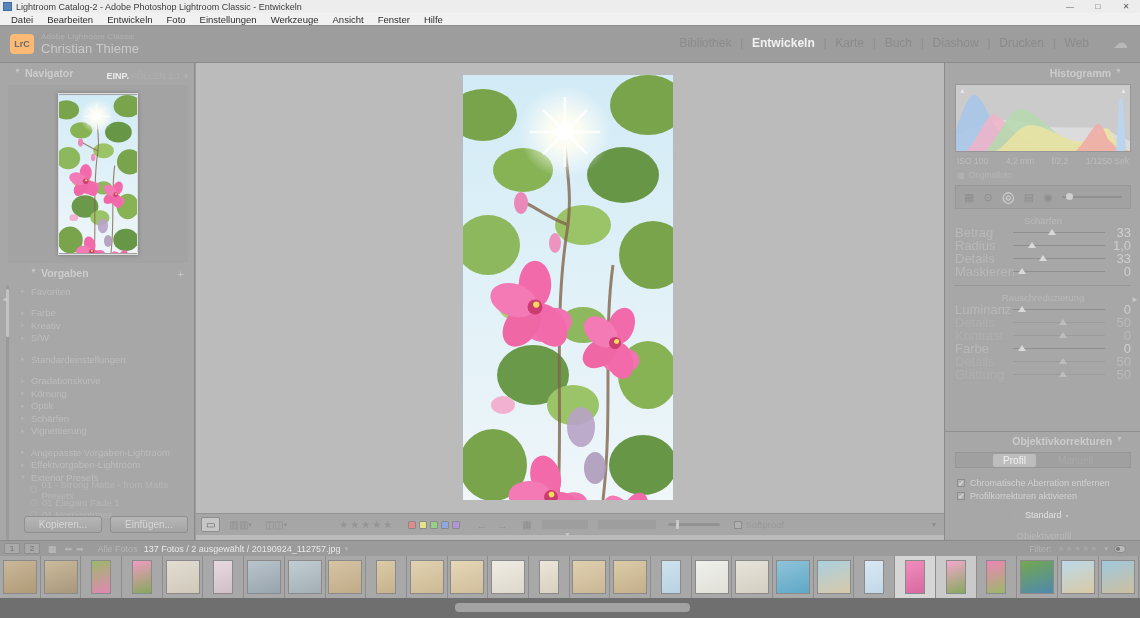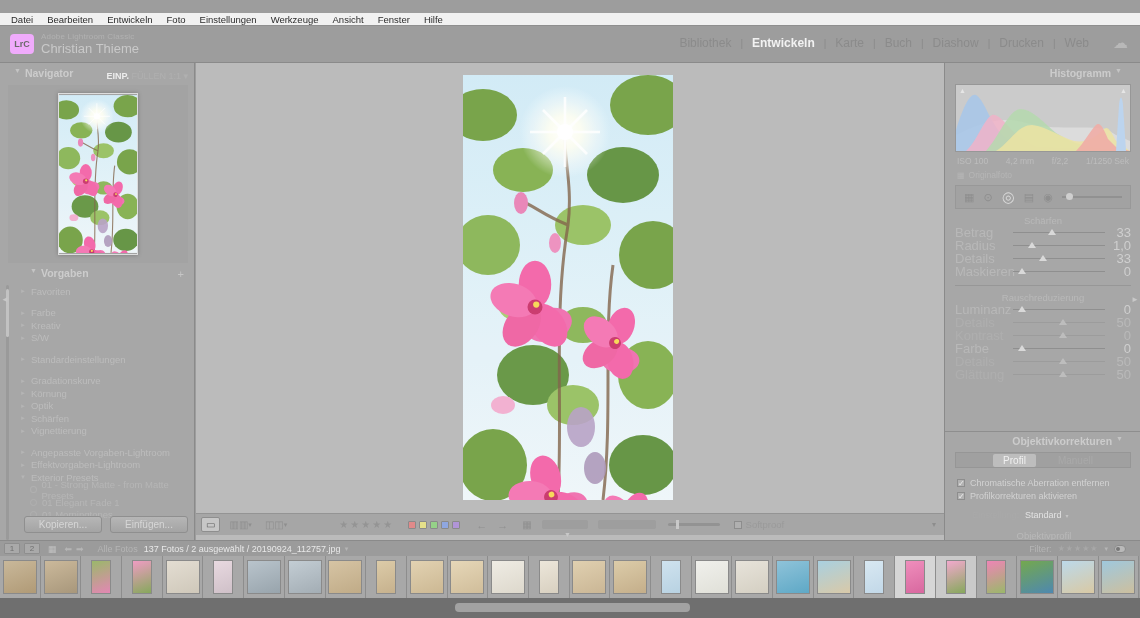--- a/index.html
+++ b/index.html
@@ -14,21 +14,21 @@
   #title-icon { width:9px; height:9px; background:#5b85b8; border:1px solid #3a6ea5; margin-right:4px; }
   #win-controls { position:absolute; right:0; top:0; height:13px; display:flex; }
   .winbtn { width:28px; height:13px; font-size:8px; color:#555; display:flex; align-items:center; justify-content:center; }
   #menubar { left:0; top:13px; width:1140px; height:13px; background:#f1f1f1; display:flex;
              align-items:center; font-size:9.5px; color:#2b2b2b; padding-left:4px; border-bottom:1px solid #8f8f8f; }
   #menubar .mi { padding:0 7px; }
 
   
   #appheader { left:0; top:26px; width:1140px; height:37px; background:#9d9d9d; border-bottom:1px solid #8a8a8a; }
   #idplate { position:absolute; left:10px; top:6px; display:flex; align-items:center; }
-  #lrc-badge { width:24px; height:20px; background:#f0abfc; border-radius:4px; color:#6a6a6a;
+  #lrc-badge { width:24px; height:20px; background:#fdba74; border-radius:4px; color:#6a6a6a;
                font-size:9px; font-weight:bold; display:flex; align-items:center; justify-content:center; margin-right:7px; }
   #brand { font-size:8px; color:#b2b2b2; letter-spacing:.2px; }
   #username { font-size:13px; color:#c9c9c9; }
   #modules { position:absolute; right:42px; top:10px; display:flex; align-items:center; font-size:12px; color:#8b8b8b; }
   #modules .mod { padding:0 9px; }
   #modules .sep { color:#8a8a8a; font-size:10px; }
   #modules .active { color:#f2f2f2; font-weight:bold; }
   #cloud { position:absolute; right:12px; top:8px; font-size:15px; color:#b8b8b8; }
 
   
@@ -197,20 +197,29 @@
       <use href="#flower" transform="translate(88,422) scale(1.15) rotate(-15)"></use>
       <use href="#flower" transform="translate(165,446) scale(0.85) rotate(30)"></use>
       <ellipse cx="40" cy="330" rx="12" ry="9" fill="#f2a4c9" opacity=".9"></ellipse>
       <rect width="210" height="425" fill="#ffffff" opacity=".07"></rect>
     </symbol>
   </defs>
 </svg>
 
 <div id="win">
 
+  <div id="titlebar" class="abs">
+    <span id="title-icon"></span>
+    <span>Lightroom Catalog-2 - Adobe Photoshop Lightroom Classic - Entwickeln</span>
+    <span id="win-controls">
+      <span class="winbtn">—</span>
+      <span class="winbtn">□</span>
+      <span class="winbtn">✕</span>
+    </span>
+  </div>
 
   <div id="menubar" class="abs">
     <span class="mi">Datei</span>
     <span class="mi">Bearbeiten</span>
     <span class="mi">Entwickeln</span>
     <span class="mi">Foto</span>
     <span class="mi">Einstellungen</span>
     <span class="mi">Werkzeuge</span>
     <span class="mi">Ansicht</span>
     <span class="mi">Fenster</span>

